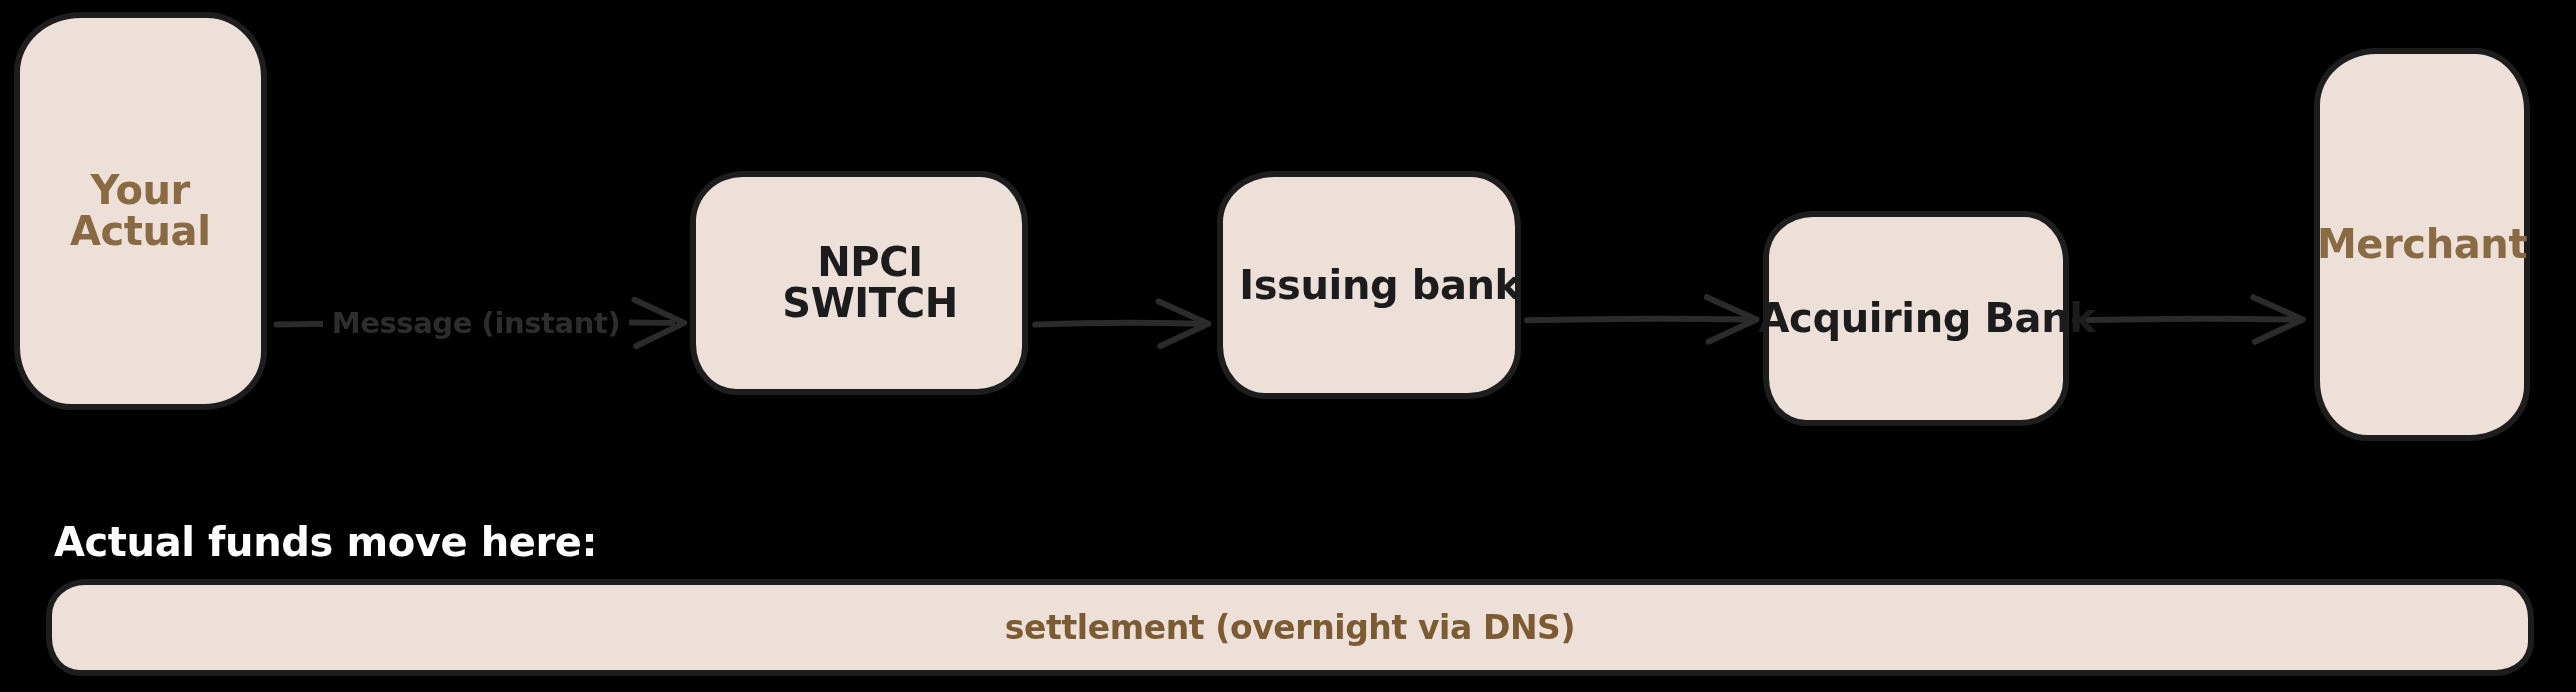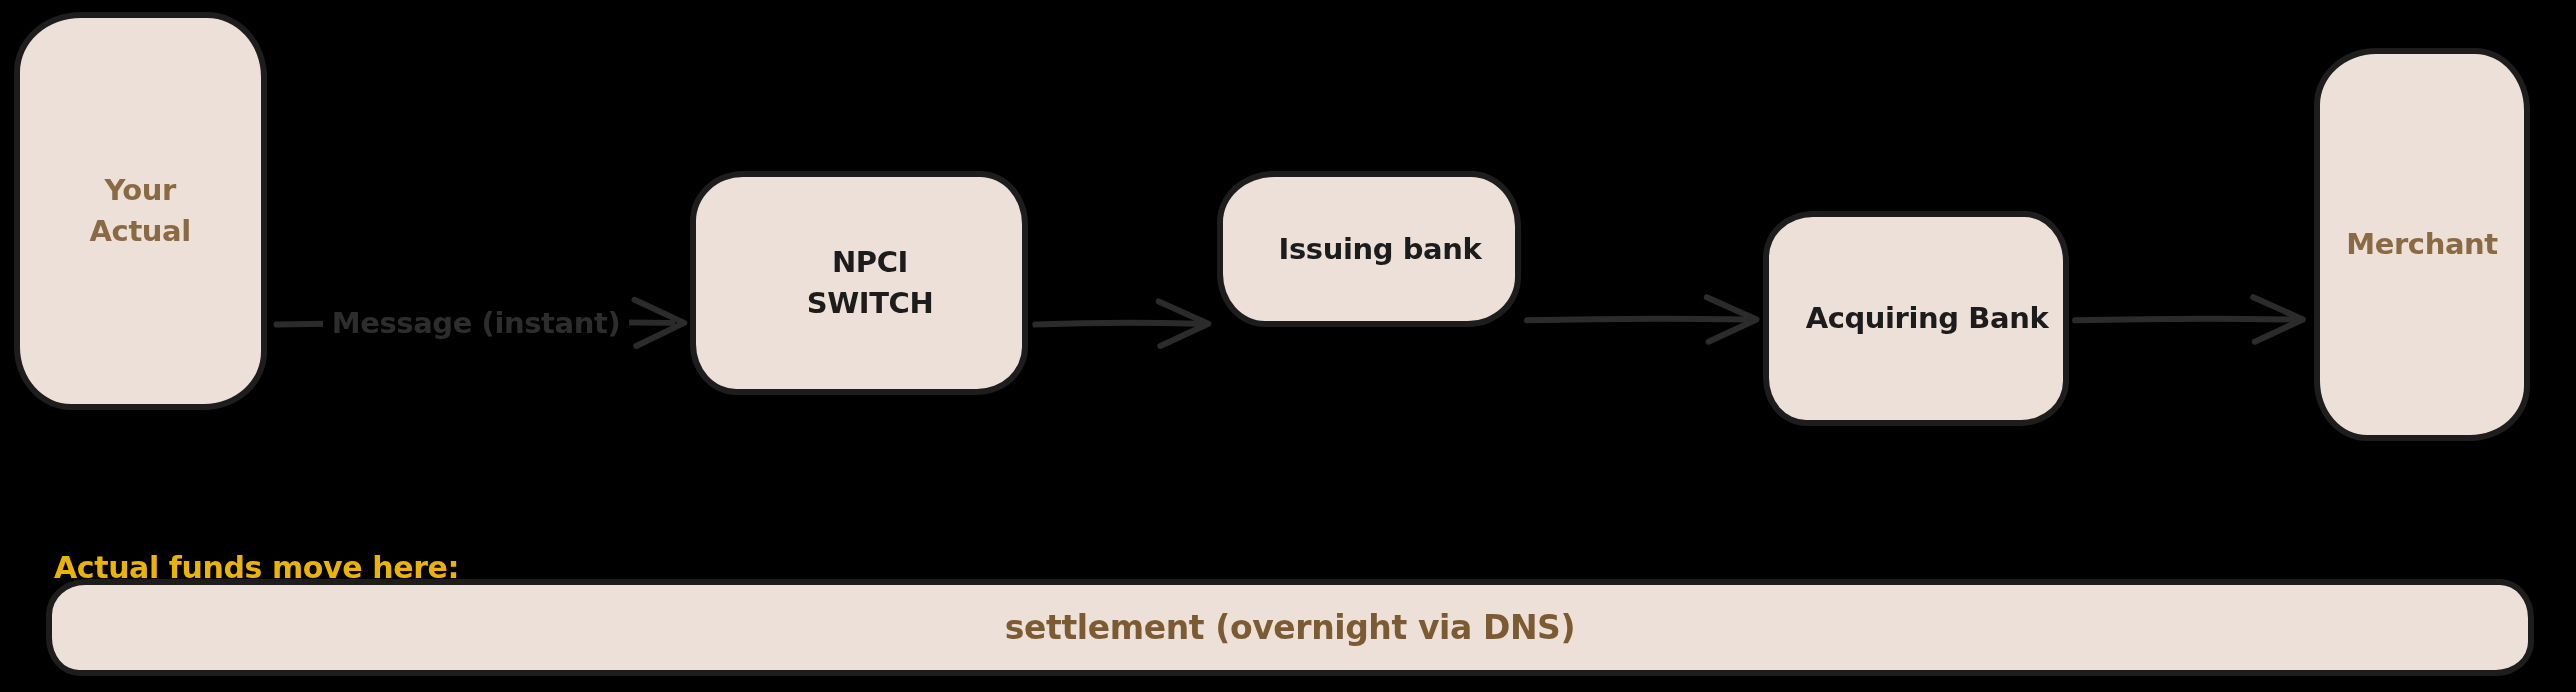--- a/index.html
+++ b/index.html
@@ -20,39 +20,39 @@
     box-sizing: border-box;
     background: #ece0d9;
     border: 6.9px solid #1d1d1d;
     display: flex;
     align-items: center;
     justify-content: center;
     text-align: center;
   }
   .node-label {
     font-weight: bold;
-    font-size: 29px;
+    font-size: 40px;
     line-height: 41px;
     letter-spacing: -0.4px;
     white-space: nowrap;
   }
   .text-dark  { color: #1c1c1c; margin-left: 22px; }
   .text-brown { color: #8a6a43; }
 
   
   .node-phone {
     left: 13.7px; top: 12px; width: 253px; height: 398px;
     border-radius: 67px 60px 63px 57px / 60px 65px 58px 63px;
   }
   .node-npci {
     left: 690px; top: 171px; width: 338px; height: 224px;
     border-radius: 53px 48px 51px 46px / 50px 53px 48px 51px;
   }
   .node-issuing {
-    left: 1217px; top: 171px; width: 304px; height: 156px;
+    left: 1217px; top: 171px; width: 304px; height: 228px;
     border-radius: 57px 50px 53px 48px / 51px 55px 50px 53px;
     text-align: right;
   }
   .node-acquiring {
     left: 1763px; top: 211px; width: 306px; height: 215px;
     border-radius: 50px 45px 48px 43px / 46px 50px 45px 48px;
     text-align: center;
   }
   .node-merchant {
     left: 2314px; top: 48px; width: 216px; height: 393px;
@@ -88,24 +88,24 @@
     padding: 1.7px 8.6px;
     color: #2d2d2d;
     font-weight: bold;
     font-size: 29px;
     letter-spacing: -0.4px;
     white-space: nowrap;
     text-align: center;
   }
   .caption {
     position: absolute;
-    left: 54px; top: 550px;
-    color: #eab308;
+    left: 54px; top: 519px;
+    color: #ffffff;
     font-weight: bold;
-    font-size: 30px;
+    font-size: 40px;
     letter-spacing: -0.4px;
     white-space: nowrap;
   }
 </style>
 </head>
 <body>
 
 <div class="canvas">
 
   <svg class="arrows-svg" viewBox="0 0 3006 808" width="2576" height="692">

